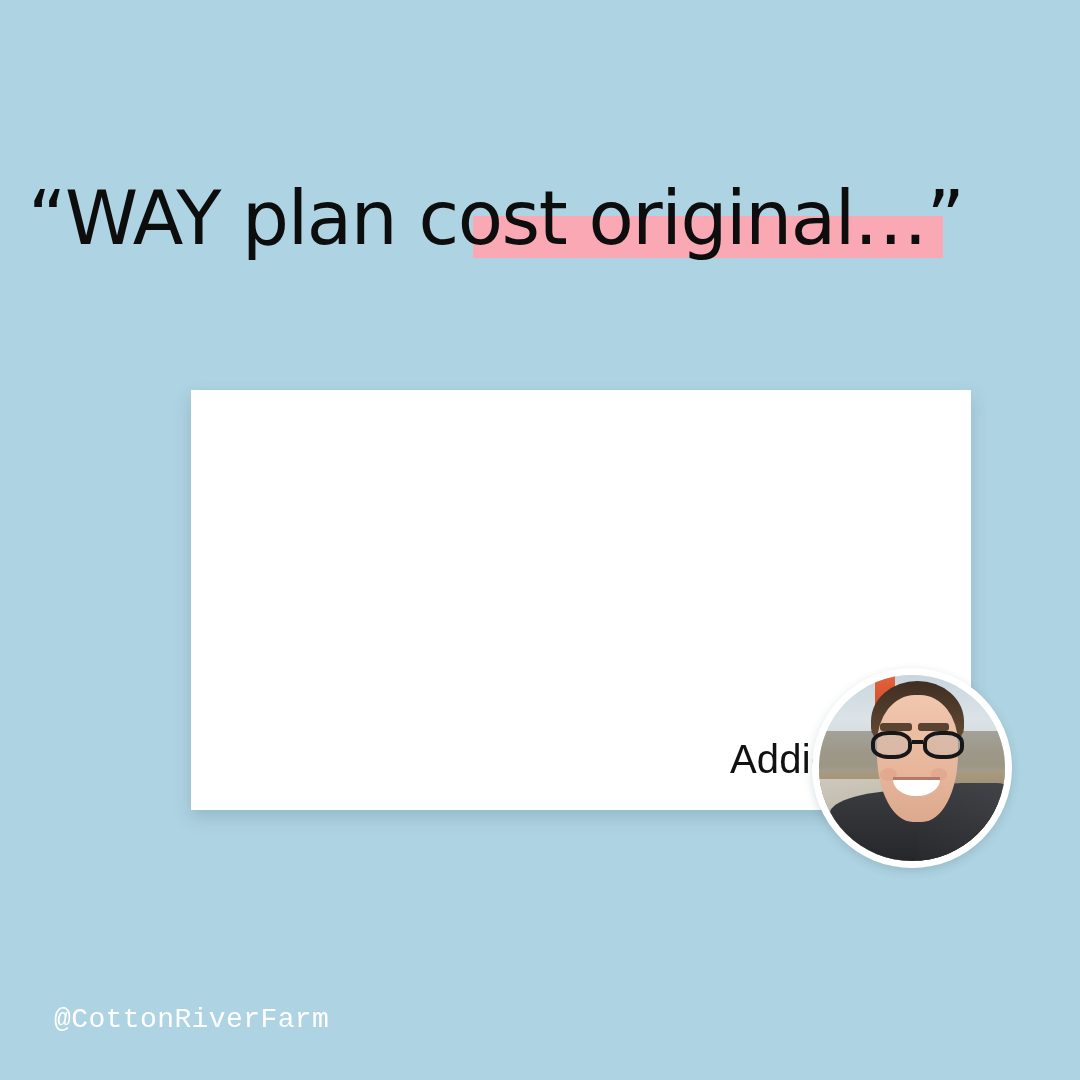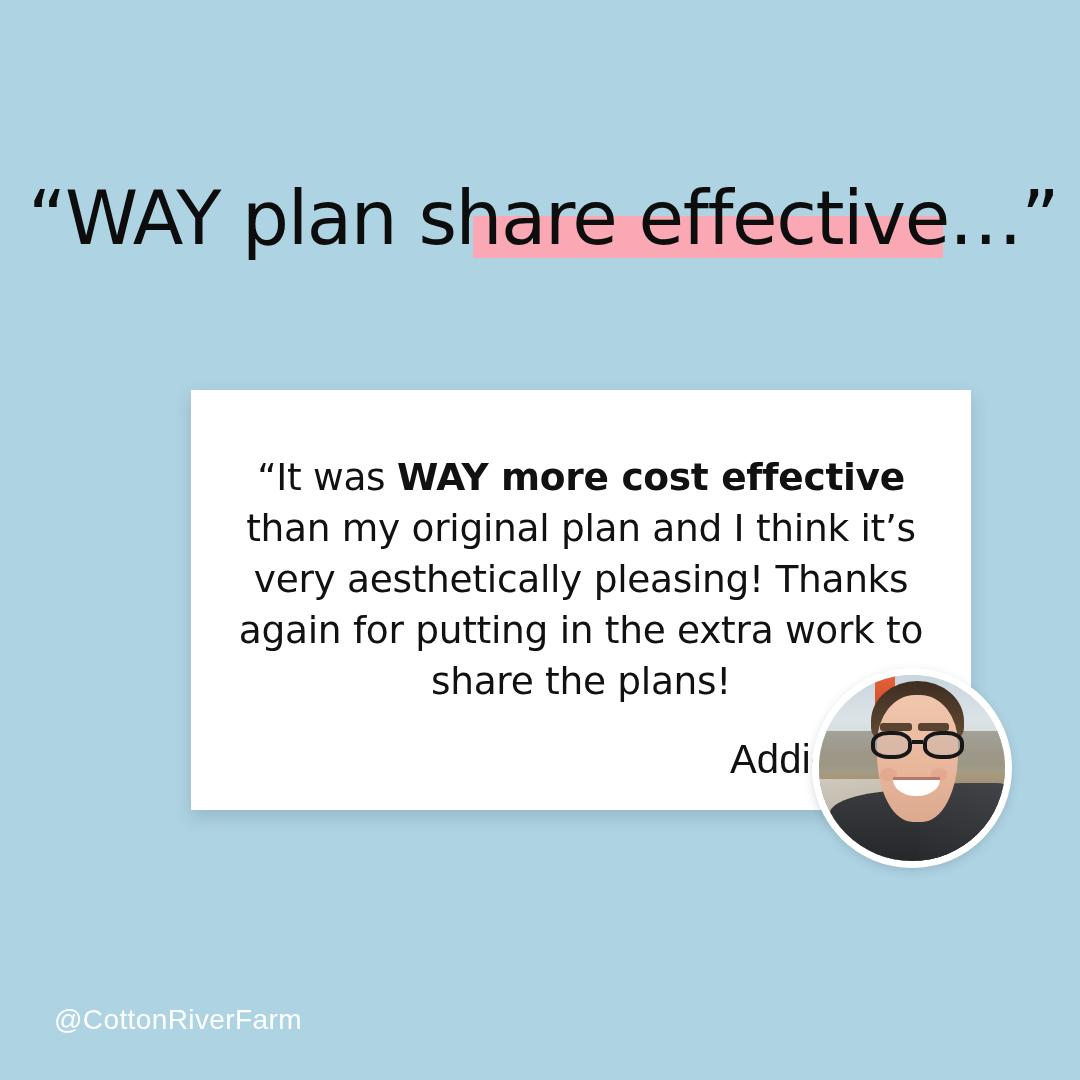--- a/index.html
+++ b/index.html
@@ -187,34 +187,33 @@
 
   
   #handle {
     position:absolute;
     left:54px;
     top:1000px;
     font-size:28px;
     line-height:40px;
     letter-spacing:0.4px;
     color:#ffffff;
-    font-family:Liberation Sans, sans-serif;
+    font-family:Liberation Mono, monospace;
     font-weight:400;
   }
 </style>
 </head>
 <body>
 
 <div id="headline-highlight"></div>
 
-<div id="headline"><span class="hl-seg">“WAY plan </span><span class="hl-seg">share effective</span><span class="hl-seg">…”</span></div>
+<div id="headline"><span class="hl-seg">“WAY plan </span><span class="hl-seg">cost original</span><span class="hl-seg">…”</span></div>
 
 <div id="card">
 
-  <div id="quote-body"><span>“It was </span><b>WAY more cost effective</b><span> than</span><span> my original plan and I think it’s very aesthetically pleasing! Thanks again for putting in the extra work to share the plans!</span></div>
 
   <div id="attribution">Addie H.</div>
 </div>
 
 <div id="avatar">
   <div id="avatar-photo">
     <div class="ph-sky"></div>
     <div class="ph-trees"></div>
     <div class="ph-ground"></div>
     <div class="ph-path"></div>

